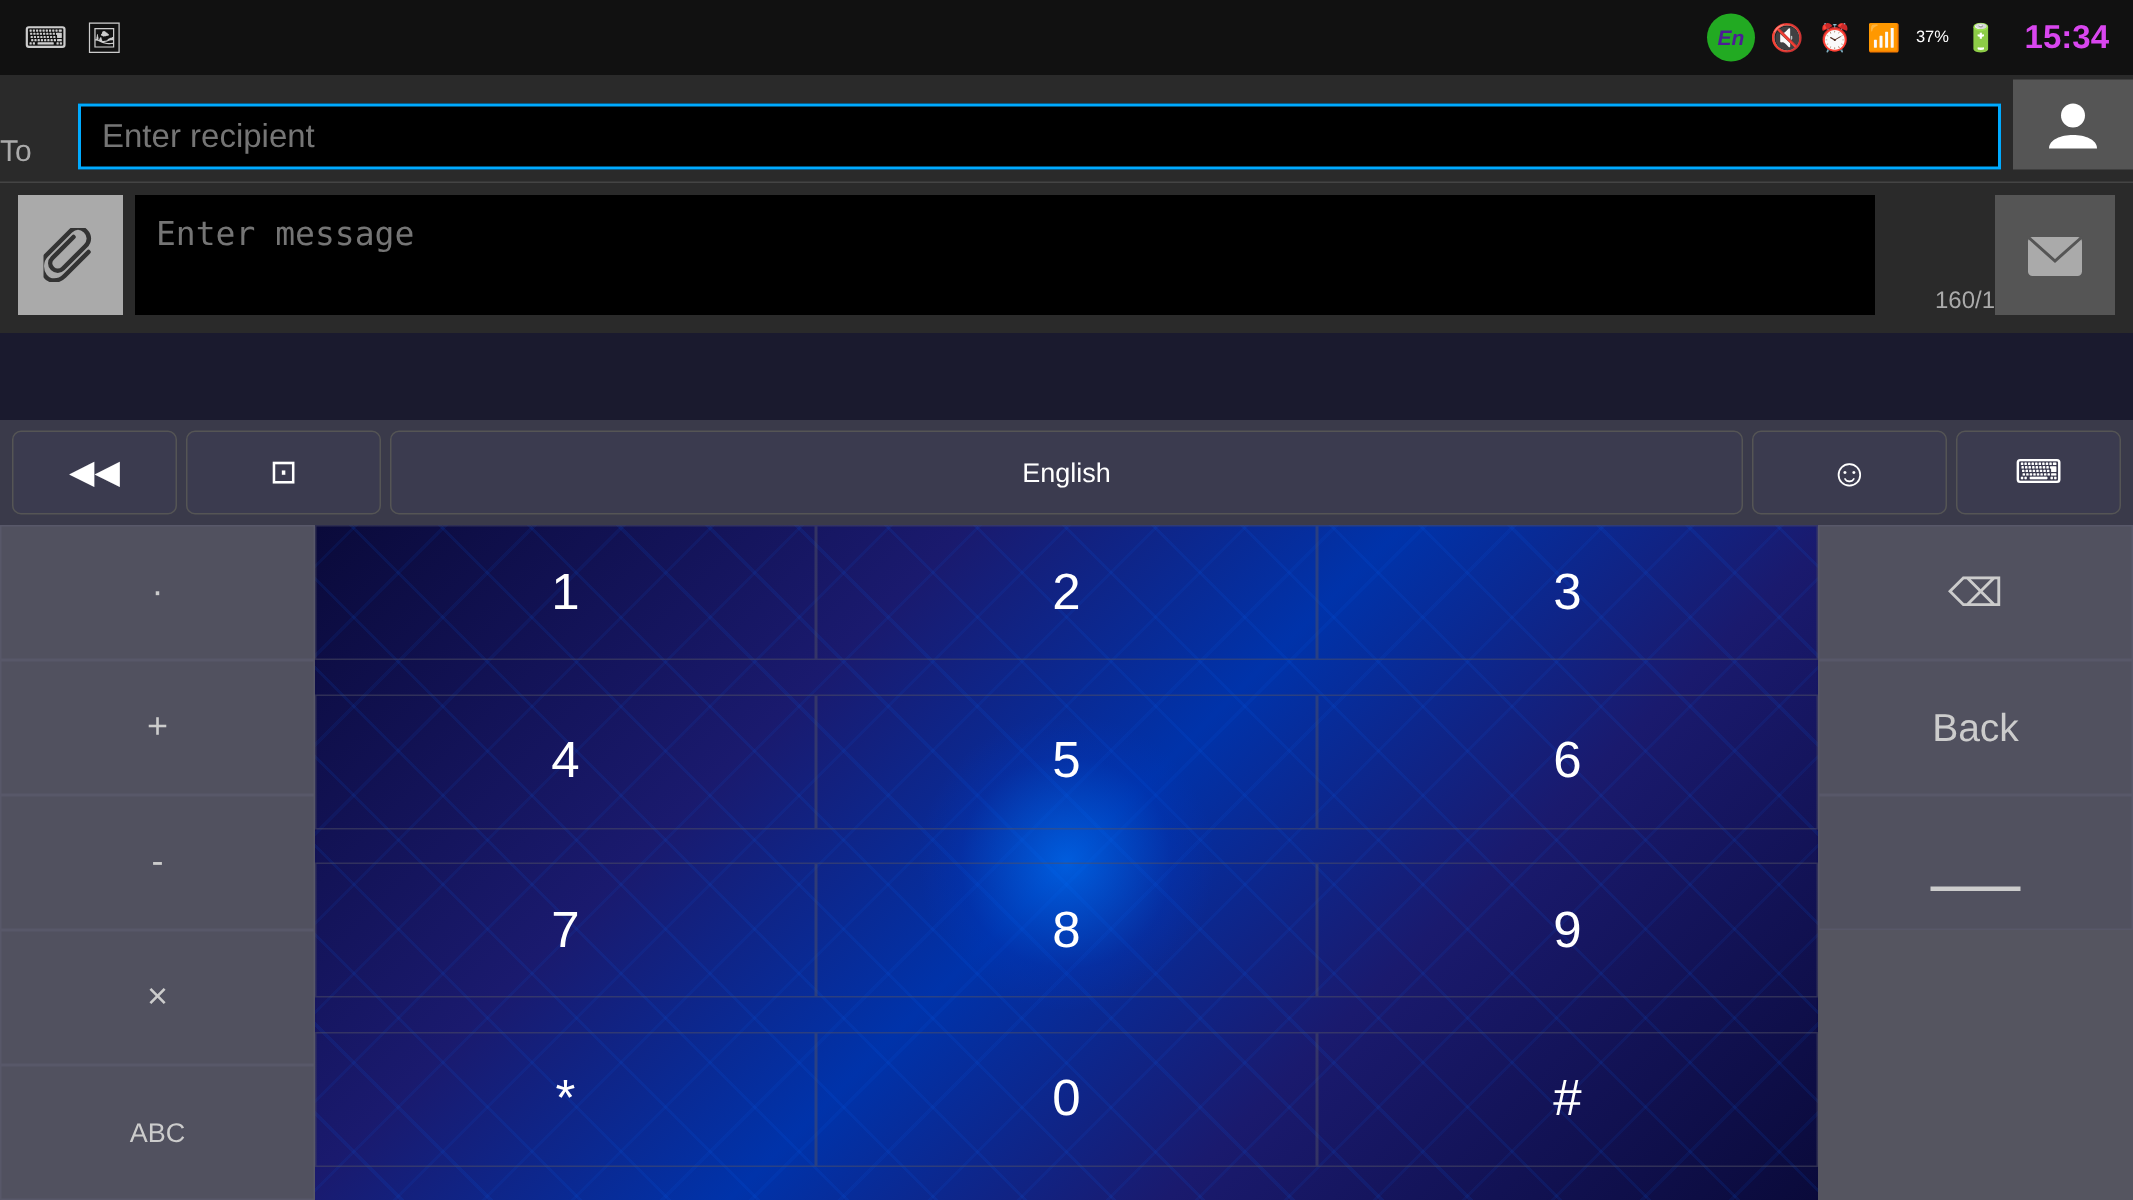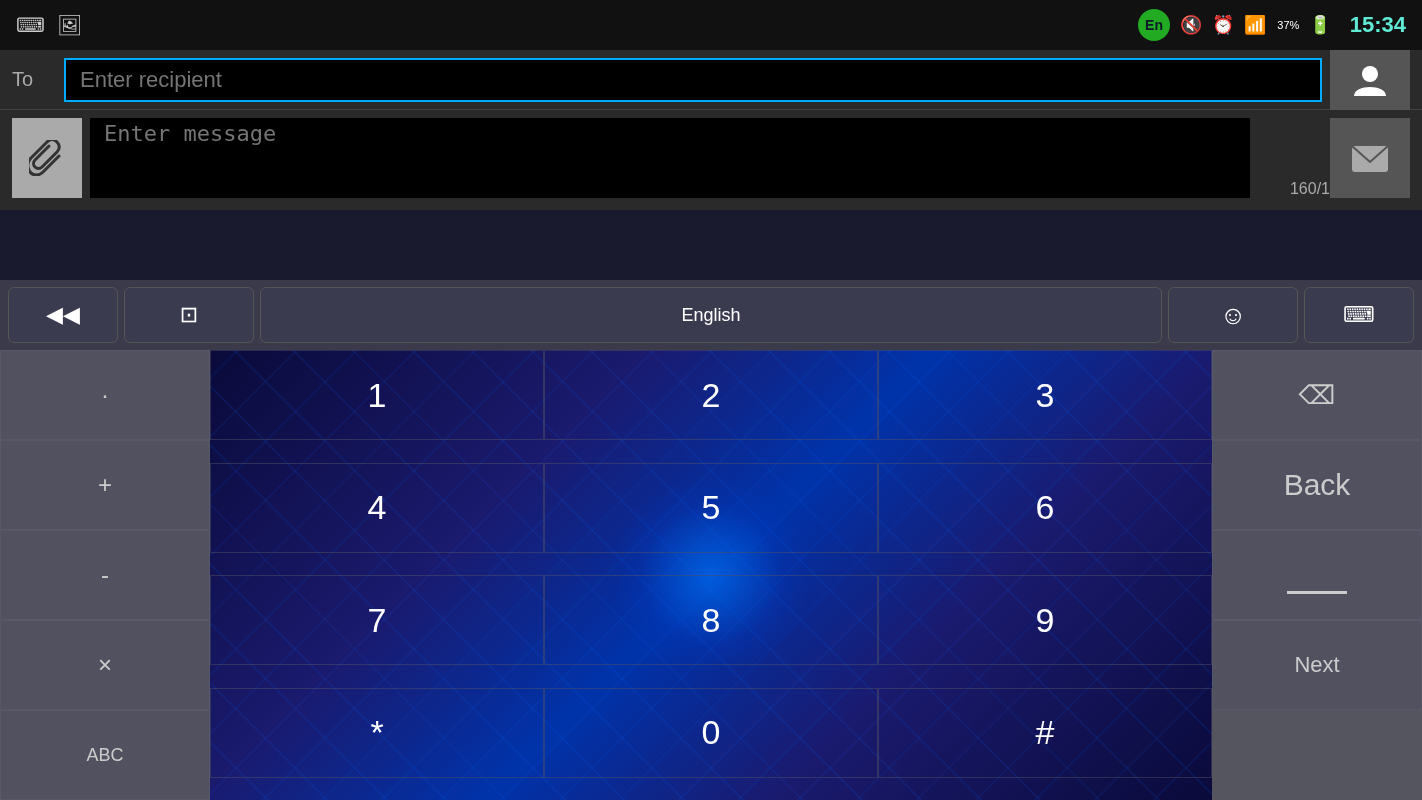--- a/index.html
+++ b/index.html
@@ -20,32 +20,33 @@
       display: flex;
       align-items: center;
       justify-content: flex-end;
       padding: 0 16px;
       gap: 10px;
       position: relative;
       z-index: 10;
     }
     .status-en-badge {
       background: #22aa22;
-      color: #0f172a;
+      color: #4c1d95;
       border-radius: 50%;
       width: 32px;
       height: 32px;
       display: flex;
       align-items: center;
       justify-content: center;
       font-size: 14px;
       font-weight: bold;
+      font-style: italic;
     }
     .status-time {
-      color: #5eead4;
+      color: #d946ef;
       font-size: 22px;
       font-weight: bold;
       margin-left: 8px;
     }
     .status-battery {
       color: white;
       font-size: 11px;
     }
     .status-left-icons {
       position: absolute;
@@ -58,25 +59,25 @@
     
     #messaging-area {
       background: #2a2a2a;
       width: 100%;
       padding: 0;
     }
 
     
     #to-row {
       display: flex;
-      align-items: center;
-      padding: 8px 12px;
+      align-items: flex-end;
+      padding: 8px 0;
       background: #2a2a2a;
       border-bottom: 1px solid #444;
-      height: 60px;
+      height: 72px;
     }
     #to-label {
       color: #aaa;
       font-size: 20px;
       margin-right: 12px;
       width: 40px;
     }
     #recipient-input {
       flex: 1;
       background: #000;
@@ -118,21 +119,21 @@
       cursor: pointer;
       margin-right: 8px;
       flex-shrink: 0;
     }
     #message-input {
       flex: 1;
       background: #000;
       border: none;
       color: #c4b5fd;
       font-size: 22px;
-      padding: 3px 14px;
+      padding: 14px 14px;
       min-height: 80px;
       outline: none;
       resize: none;
     }
     #char-count {
       color: #aaa;
       font-size: 16px;
       text-align: right;
       padding-left: 8px;
       min-width: 80px;
@@ -423,24 +424,21 @@
         </div>
       <div class="numpad-key">
           <span>#</span>
         </div>
     </div>
 
     <div id="right-col">
       <div class="right-key backspace-key">
         <span>⌫</span>
       </div>
-      <div class="right-key" style="font-size:30px;align-items:center;">
+      <div class="right-key" style="font-size:26px;align-items:center;">
         <span>Back</span>
       </div>
       <div class="right-key" style="font-size:30px;">
         <span style="border-bottom:3px solid #ccc;width:60px;display:block;text-align:center;">&nbsp;</span>
       </div>
-      <div class="right-key" style="font-size:22px;">
-        <span>Next</span>
-      </div>
     </div>
   </div>
 </div>
 
 </body></html>

